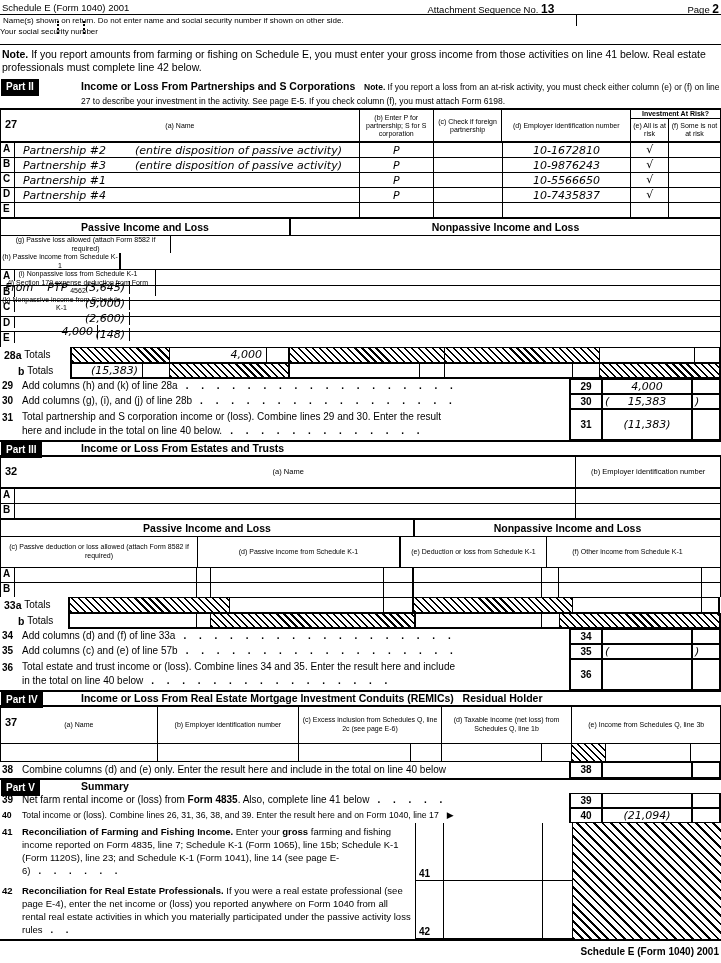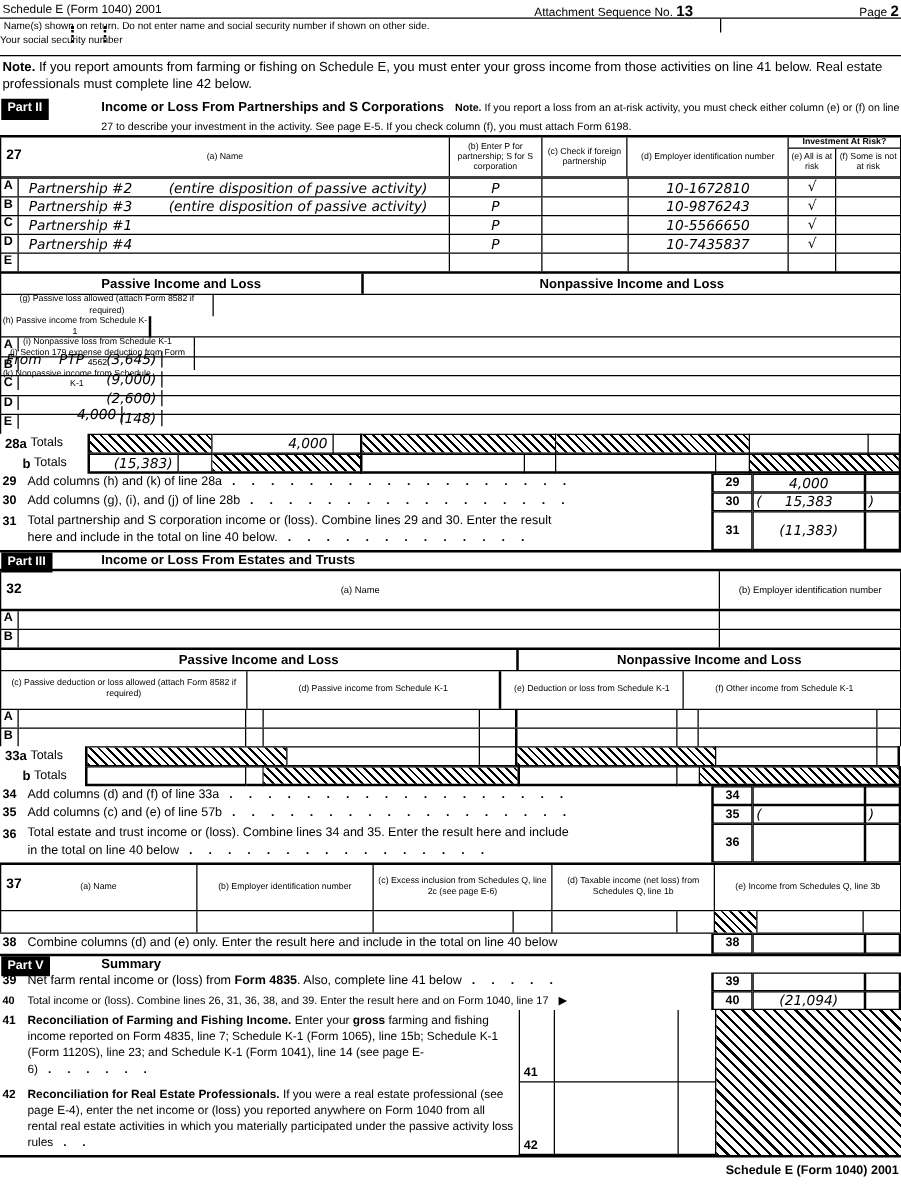--- a/index.html
+++ b/index.html
@@ -575,20 +575,25 @@
         <span>Total estate and trust income or (loss). Combine lines 34 and 35. Enter the result here and include</span>
         <span><span>in the total on line 40 below</span><span class="dots">. . . . . . . . . . . . . . . .</span></span>
       </div>
     <div class="bx num">
         <b>36</b>
       </div>
     <div class="bx amtbx"></div>
     <div class="bx centbx"></div>
   </div>
 
+  <div class="partbar slim">
+    <span class="pbox">Part IV</span>
+    <span class="ptitle">Income or Loss From Real Estate Mortgage Investment Conduits (REMICs)</span>
+    <span class="ptitle">Residual Holder</span>
+  </div>
   <div class="t37">
     <div class="t37h">
       <div class="a7 cen">
           <span class="num37">37</span>
           <span>(a) Name</span>
         </div>
       <div class="b7 cen">(b) Employer identification number</div>
       <div class="c7 cen">(c) Excess inclusion from Schedules Q, line 2c (see page E-6)</div>
       <div class="d7 cen">(d) Taxable income (net loss) from Schedules Q, line 1b</div>
       <div class="e7 cen">(e) Income from Schedules Q, line 3b</div>

